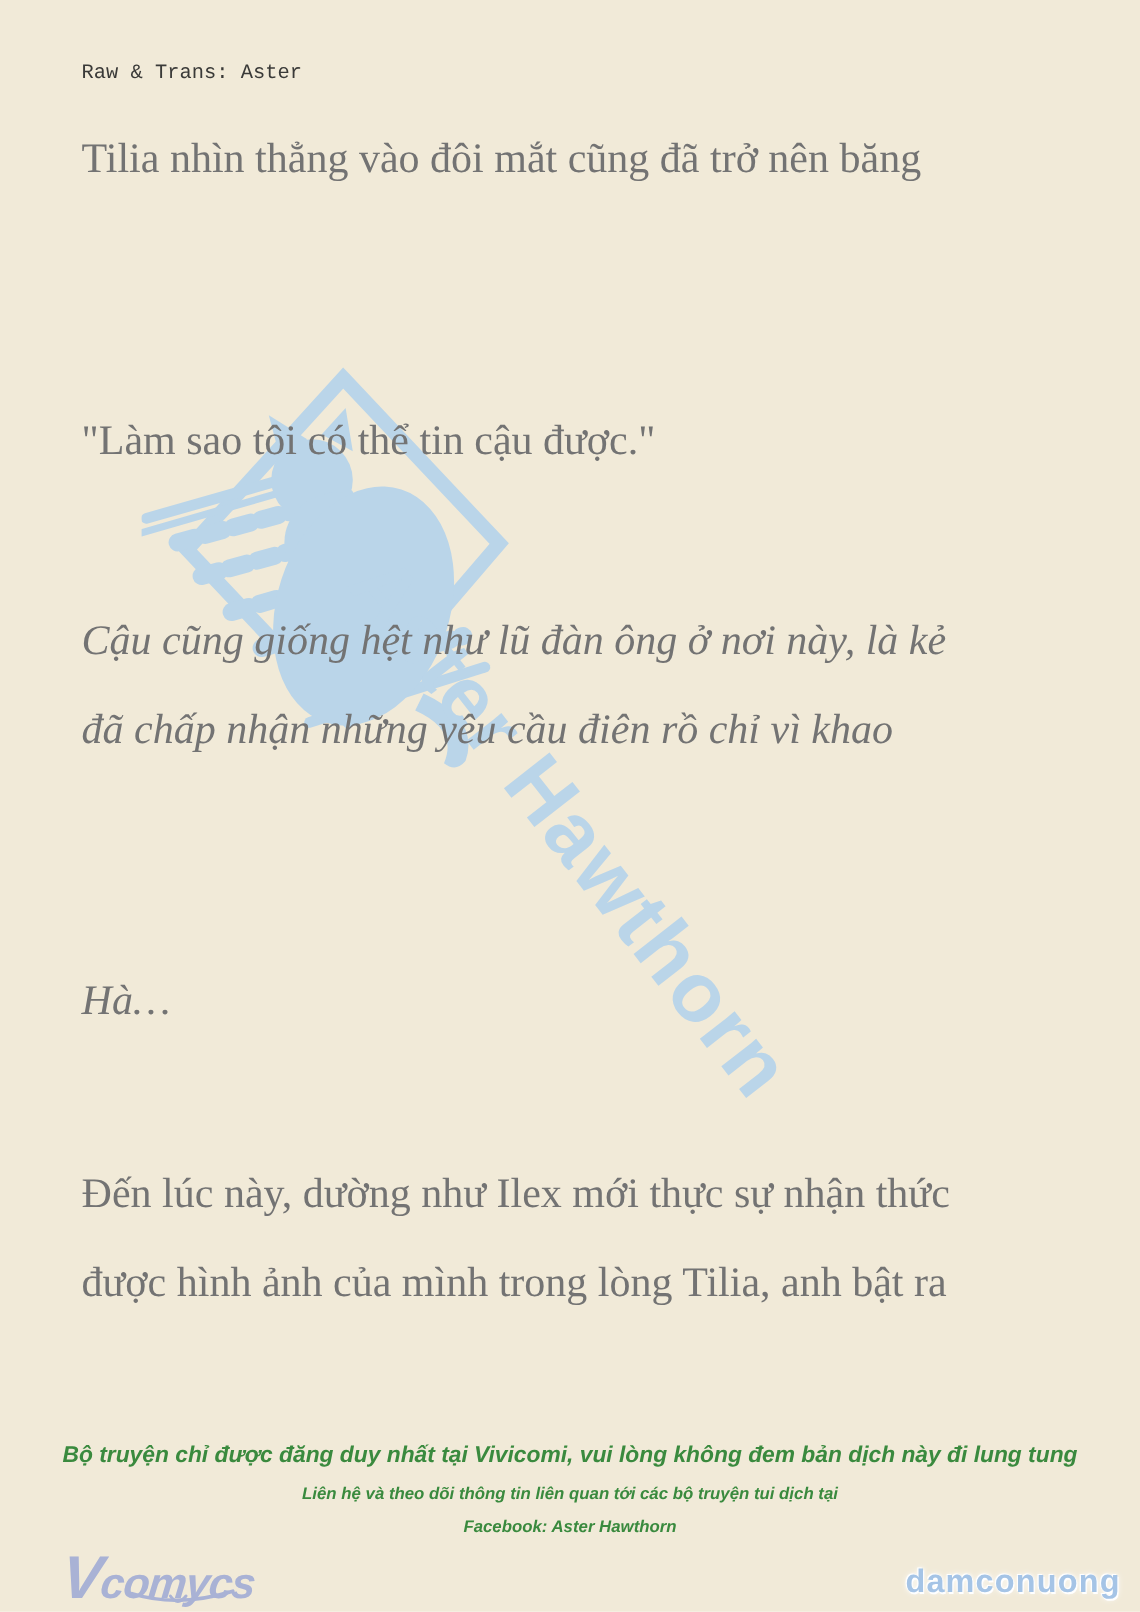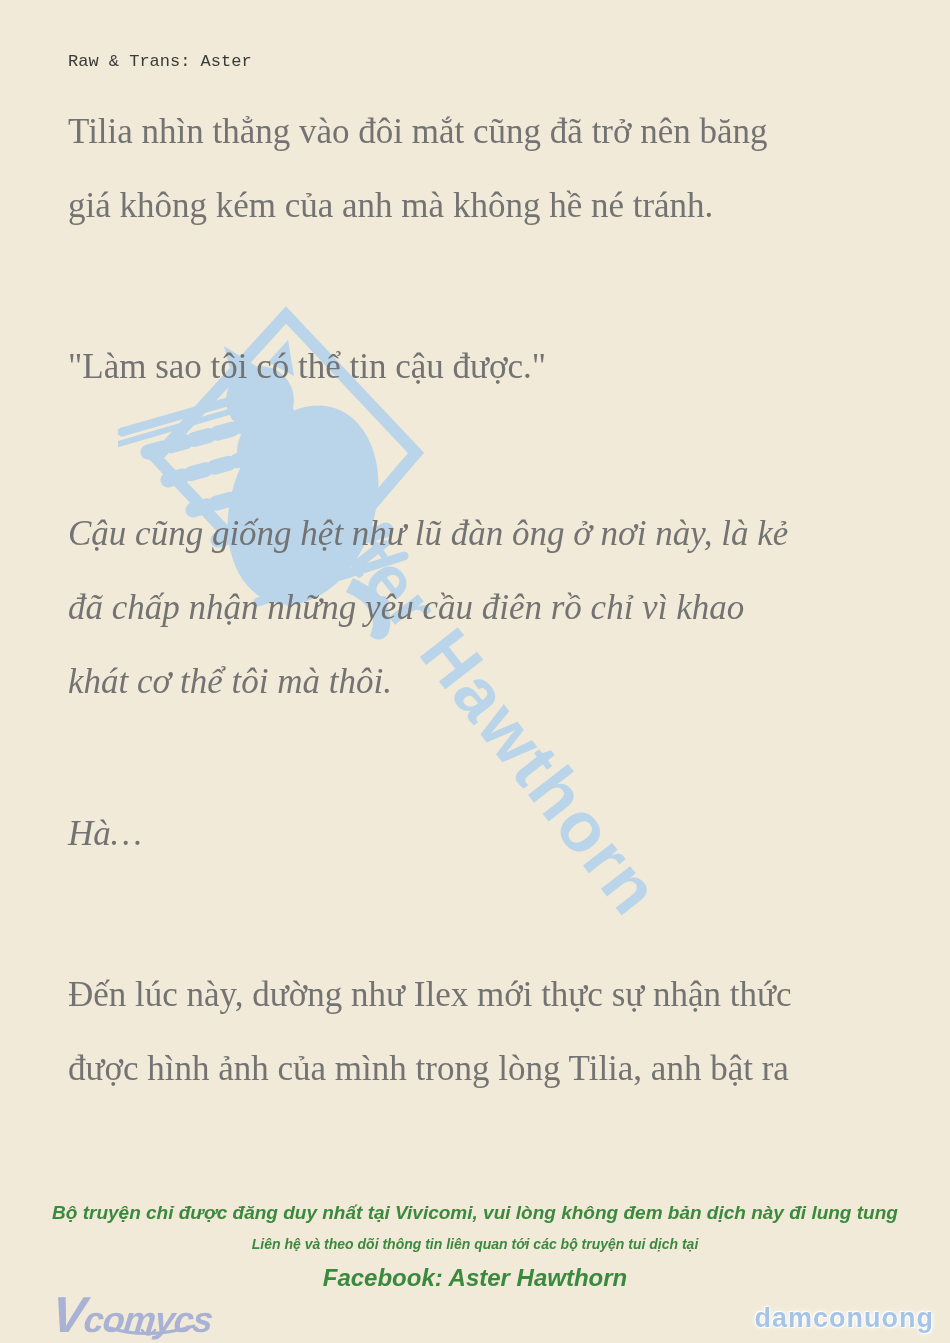--- a/index.html
+++ b/index.html
@@ -65,21 +65,21 @@
     width: 950px;
     text-align: center;
     font-family: "Liberation Sans", "DejaVu Sans", sans-serif;
     font-weight: bold;
     font-style: italic;
     color: #3a8a3e;
     z-index: 1;
   }
   .fl1 { top: 1202px; font-size: 19px; }
   .fl2 { top: 1236px; font-size: 14px; }
-  .fl3 { top: 1264px; font-size: 24px; }
+  .fl3 { top: 1264px; font-size: 14px; }
 
   .vcomycs {
     position: absolute;
     left: 52px;
     top: 1285px;
     font-family: "Liberation Sans", "DejaVu Sans", sans-serif;
     font-size: 36px;
     font-weight: bold;
     font-style: italic;
     letter-spacing: -1px;
@@ -138,31 +138,29 @@
       <path d="M235 278 Q282 300 270 334 Q262 344 252 336 Q264 308 228 292 Z"></path>
     </g>
   </svg>
 
   <div class="wm-text">Aster Hawthorn</div>
 
   <div class="credit">Raw &amp; Trans: Aster</div>
 
   <div class="para" style="top:95px">
     <div>Tilia nhìn thẳng vào đôi mắt cũng đã trở nên băng</div>
-    <div>giá không kém của anh mà không hề né tránh.</div>
   </div>
 
   <div class="para" style="top:330px">
     <div>"Làm sao tôi có thể tin cậu được."</div>
   </div>
 
   <div class="para italic" style="top:497px">
     <div>Cậu cũng giống hệt như lũ đàn ông ở nơi này, là kẻ</div>
     <div>đã chấp nhận những yêu cầu điên rồ chỉ vì khao</div>
-    <div>khát cơ thể tôi mà thôi.</div>
   </div>
 
   <div class="para italic" style="top:797px">
     <div>Hà…</div>
   </div>
 
   <div class="para" style="top:958px">
     <div>Đến lúc này, dường như Ilex mới thực sự nhận thức</div>
     <div>được hình ảnh của mình trong lòng Tilia, anh bật ra</div>
   </div>

